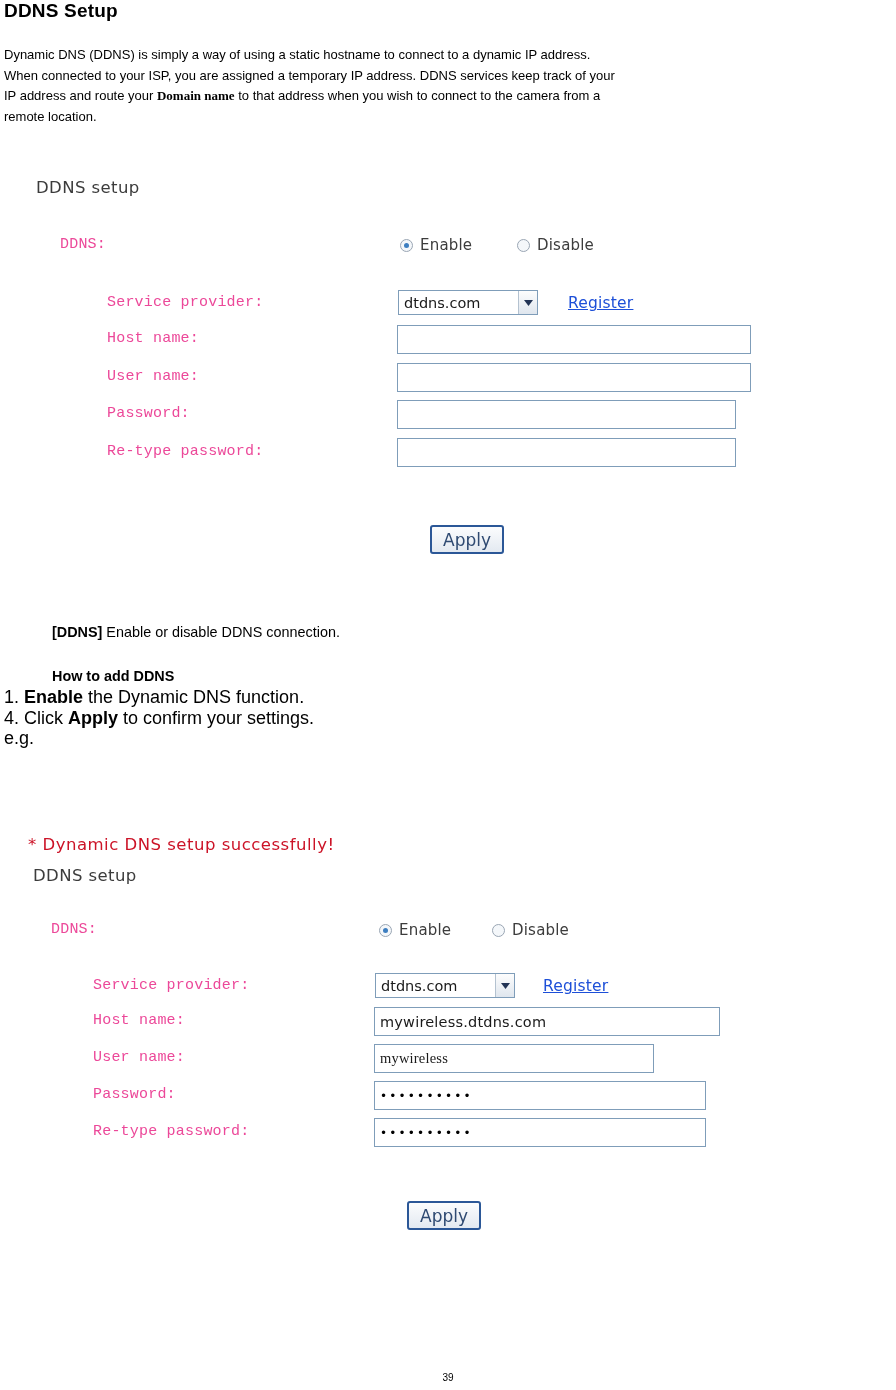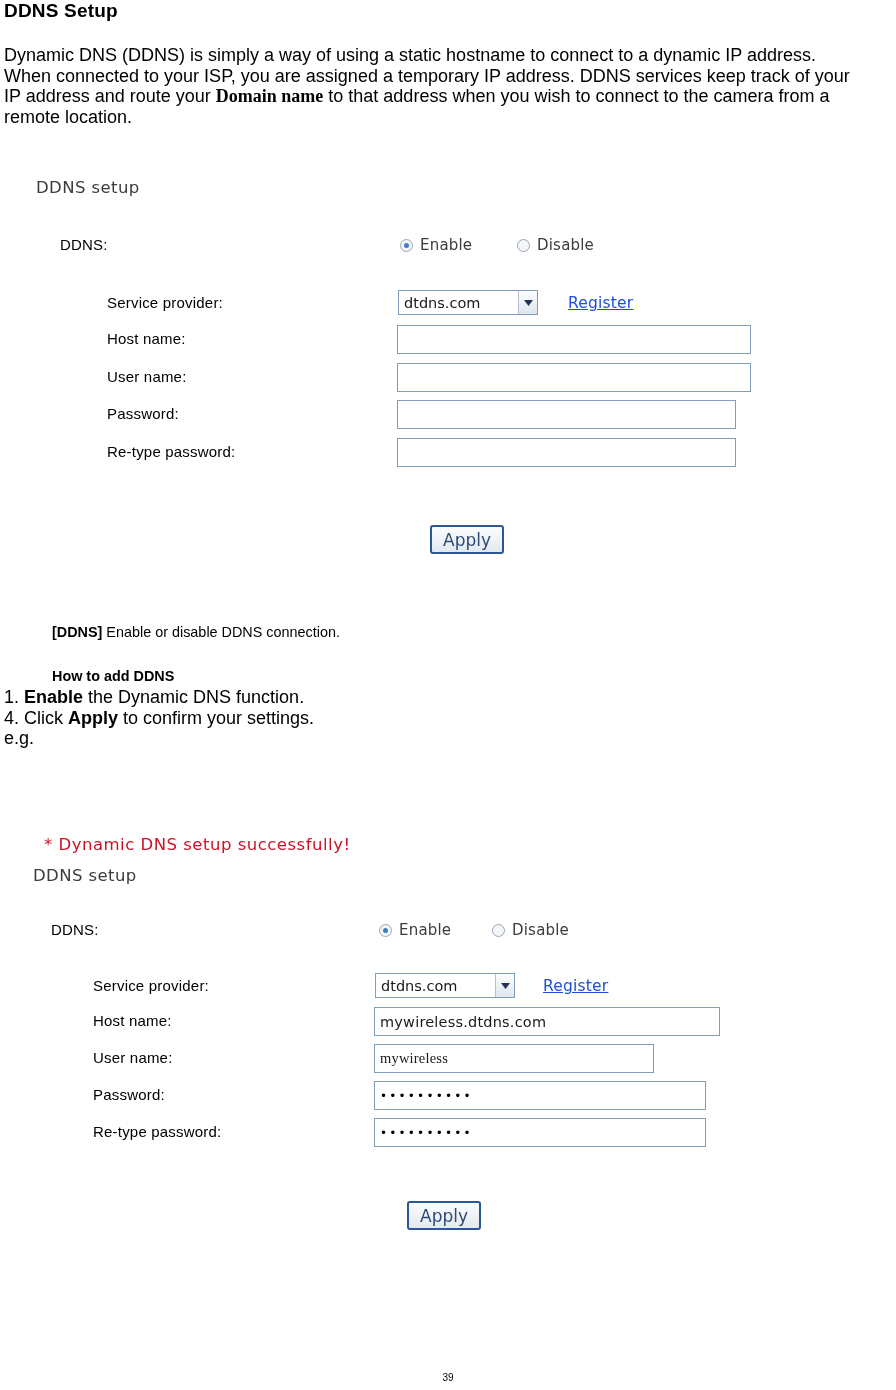--- a/index.html
+++ b/index.html
@@ -27,42 +27,42 @@
     top: 0px;
     font-size: 19px;
     font-weight: bold;
     letter-spacing: 0.2px;
   }
   .intro {
     position: absolute;
     left: 4px;
     top: 45px;
     width: 884px;
-    font-size: 18px;
+    font-size: 13px;
     line-height: 20.5px;
   }
   .intro b { font-weight: bold; font-family: Liberation Serif, serif; }
 
   
   .panel {
     position: absolute;
     font-family: "DejaVu Sans", sans-serif;
   }
   .panel-title {
     position: absolute;
     font-family: "DejaVu Sans", sans-serif;
     font-size: 16.5px;
     color: #3c3c3c;
     letter-spacing: 0.4px;
   }
   .row-label {
     position: absolute;
-    font-family: Liberation Sans, sans-serif;
+    font-family: Liberation Mono, monospace;
     font-size: 15px;
-    color: #000000;
+    color: #ec4899;
     letter-spacing: 0.2px;
     white-space: nowrap;
   }
   .radio-wrap {
     position: absolute;
     display: flex;
     align-items: center;
   }
   .radio {
     width: 13px;
@@ -256,21 +256,21 @@
       <span>1. </span><b>Enable</b><span> the Dynamic DNS function.</span>
     </div>
     <div class="line">
       <span>4. </span><span>Click </span><b>Apply</b><span> to confirm your settings.</span>
     </div>
     <div class="line">e.g.</div>
   </div>
 
   <div class="panel" style="left:0; top:830px; width:896px; height:420px;">
 
-    <div class="success-msg" style="left:44px; top:5px;">* Dynamic DNS setup successfully!</div>
+    <div class="success-msg" style="left:28px; top:5px;">* Dynamic DNS setup successfully!</div>
     <div class="panel-title" style="left:33px; top:36px;">DDNS setup</div>
 
     <div class="row-label" style="left:51px; top:91px;">DDNS:</div>
 
     <div class="radio-wrap" style="left:379px; top:91px;">
       <span class="radio checked"></span>
       <span class="radio-label">Enable</span>
     </div>
     <div class="radio-wrap" style="left:492px; top:91px;">
       <span class="radio"></span>

